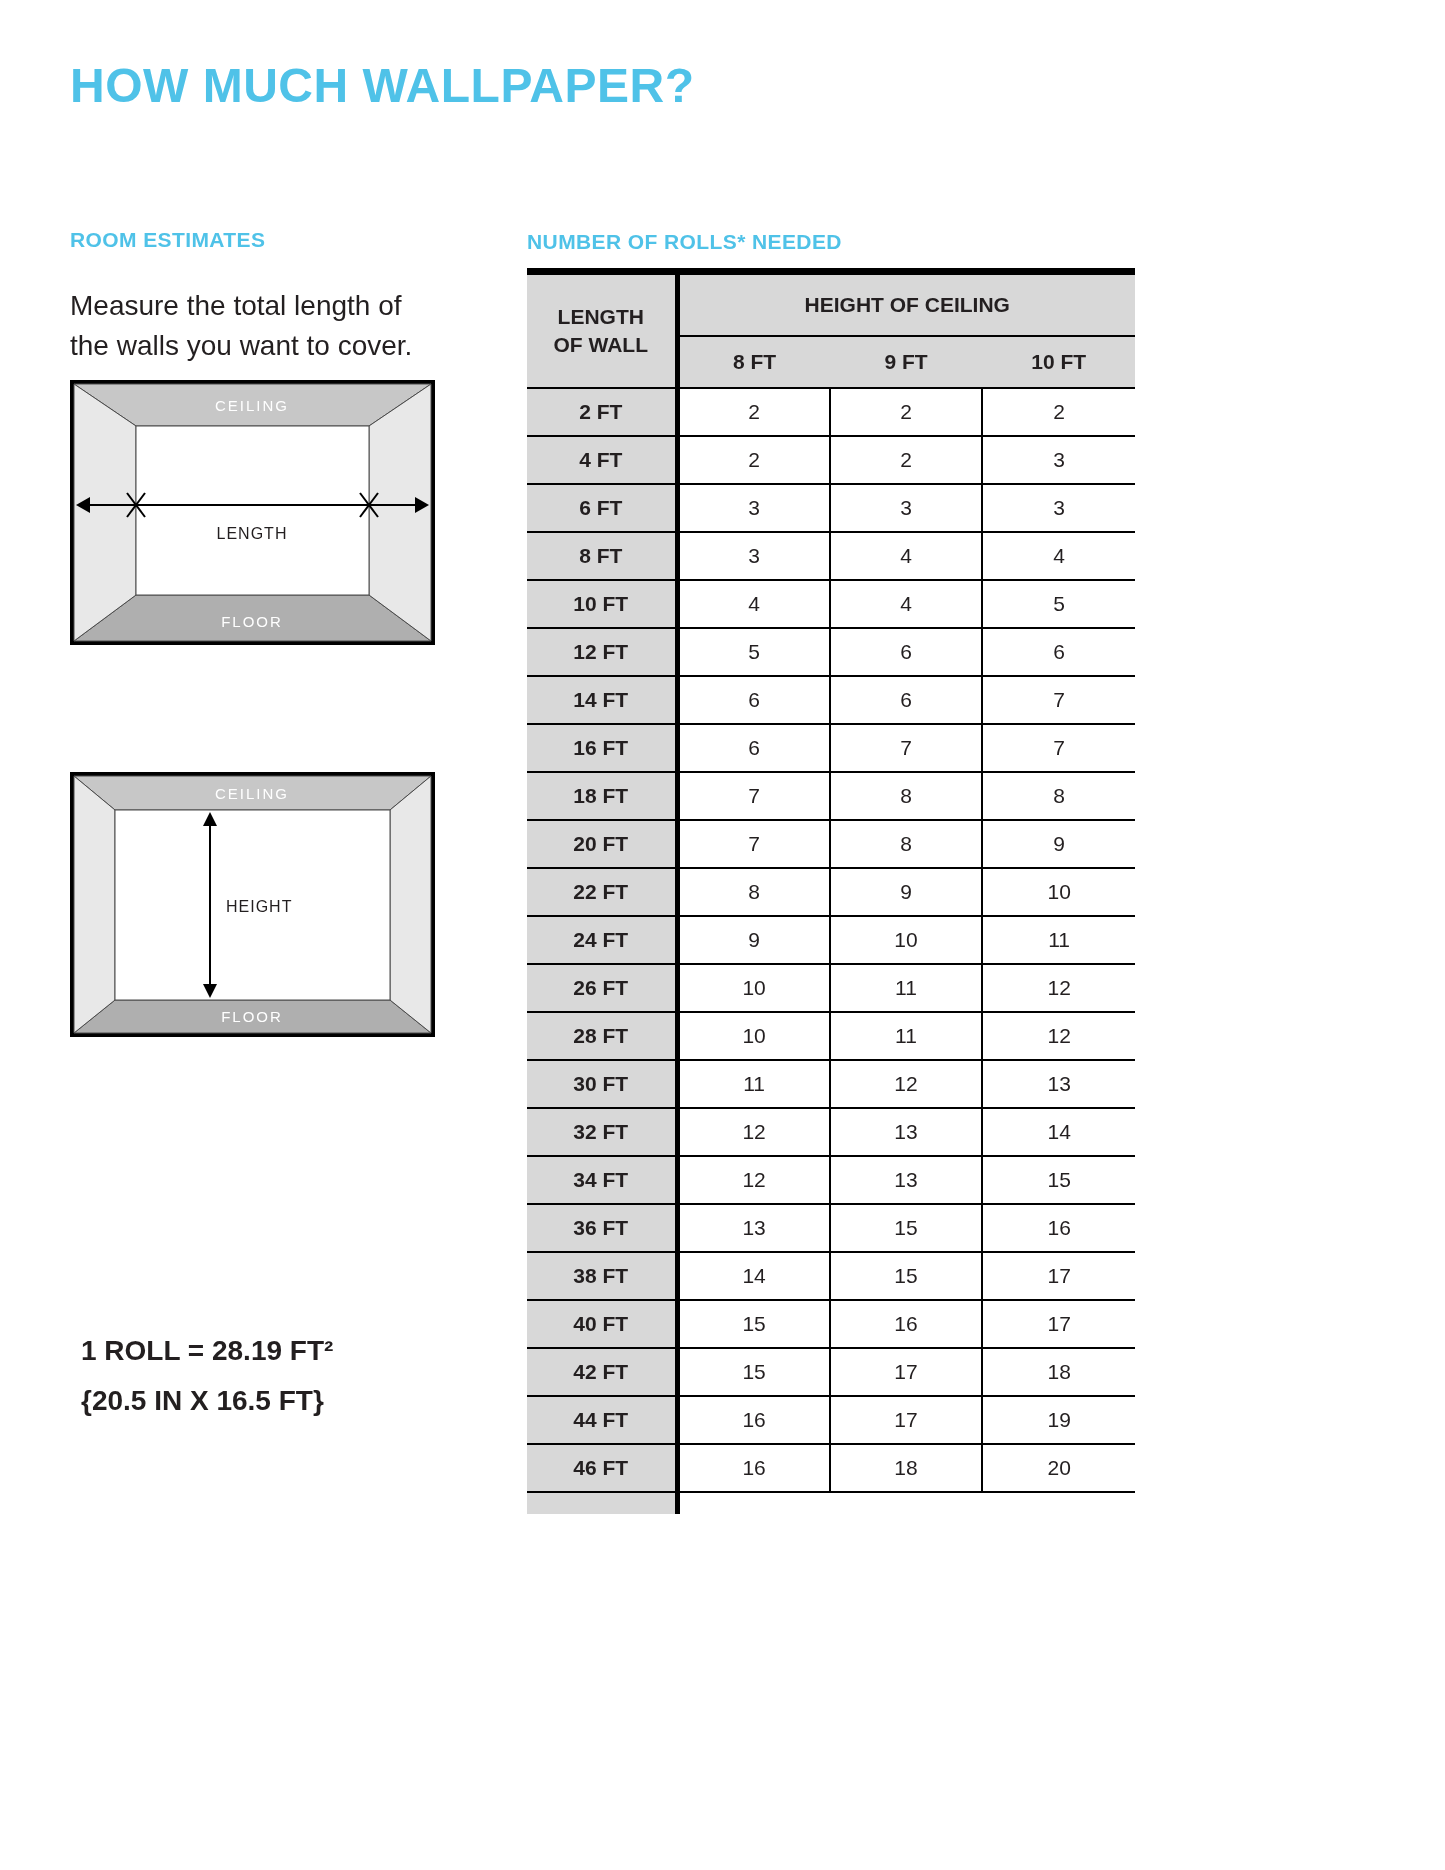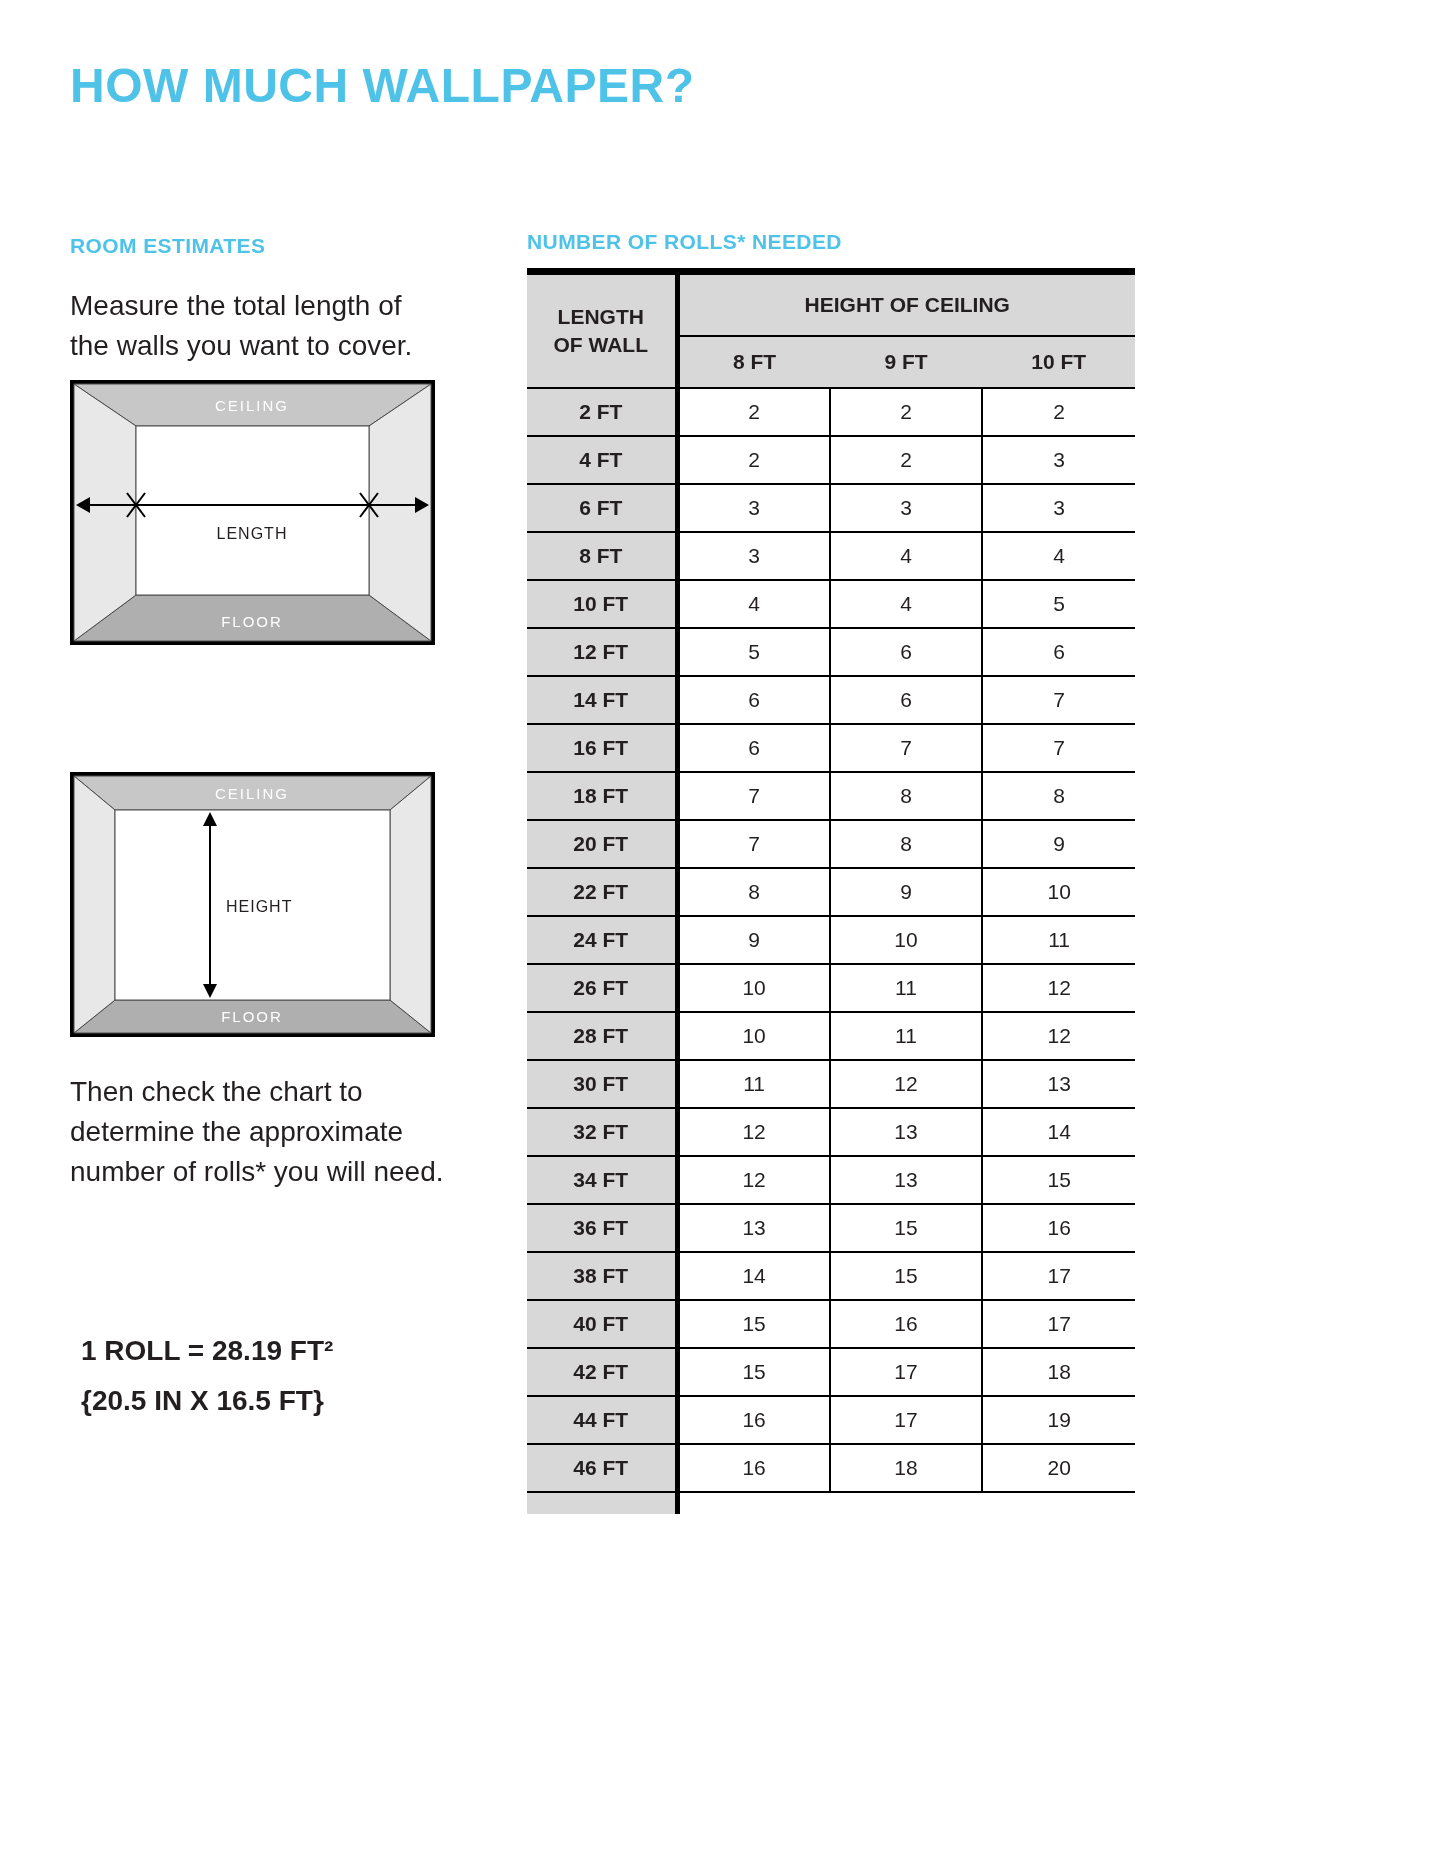--- a/index.html
+++ b/index.html
@@ -14,21 +14,21 @@
   .title {
     position:absolute; left:70px; top:58px;
     font-size:48px; font-weight:bold; letter-spacing:0.5px;
     color:var(--accent, #4FC2E8);
   }
 
   .section-heading {
     font-size:21px; font-weight:bold; letter-spacing:0.4px;
     color:var(--accent, #4FC2E8);
   }
-  .room-heading { position:absolute; left:70px; top:234px; }
+  .room-heading { position:absolute; left:70px; top:228px; }
 
   .step {
     position:absolute; left:70px; width:400px;
     font-size:28px; line-height:1.42; white-space:pre-line;
   }
   #step1 { top:286px; }
   #step2 { top:680px; }
   #step3 { top:1072px; }
 
   .diagram { position:absolute; left:70px; width:365px; height:265px; }
@@ -138,23 +138,20 @@
     <g stroke="#000000" stroke-width="2">
       <line x1="140" y1="46" x2="140" y2="220"></line>
     </g>
     <polygon points="140,40 133,54 147,54" fill="#000000"></polygon>
     <polygon points="140,226 133,212 147,212" fill="#000000"></polygon>
     <text x="182" y="27" text-anchor="middle" class="band-label">CEILING</text>
     <text x="182" y="250" text-anchor="middle" class="band-label">FLOOR</text>
     <text x="156" y="140" text-anchor="start" class="measure-label">HEIGHT</text>
   </svg>
 
-  <p class="step" id="step3">Then check the chart to
-determine the approximate
-number of rolls* you will need.</p>
 
 
   <p class="rollspec">
     <span>1 ROLL = 28.19 FT²</span>
     <span>{20.5 IN X 16.5 FT}</span>
   </p>
 
   <div class="table-col">
     <h2 class="section-heading table-heading">NUMBER OF ROLLS* NEEDED</h2>
 

